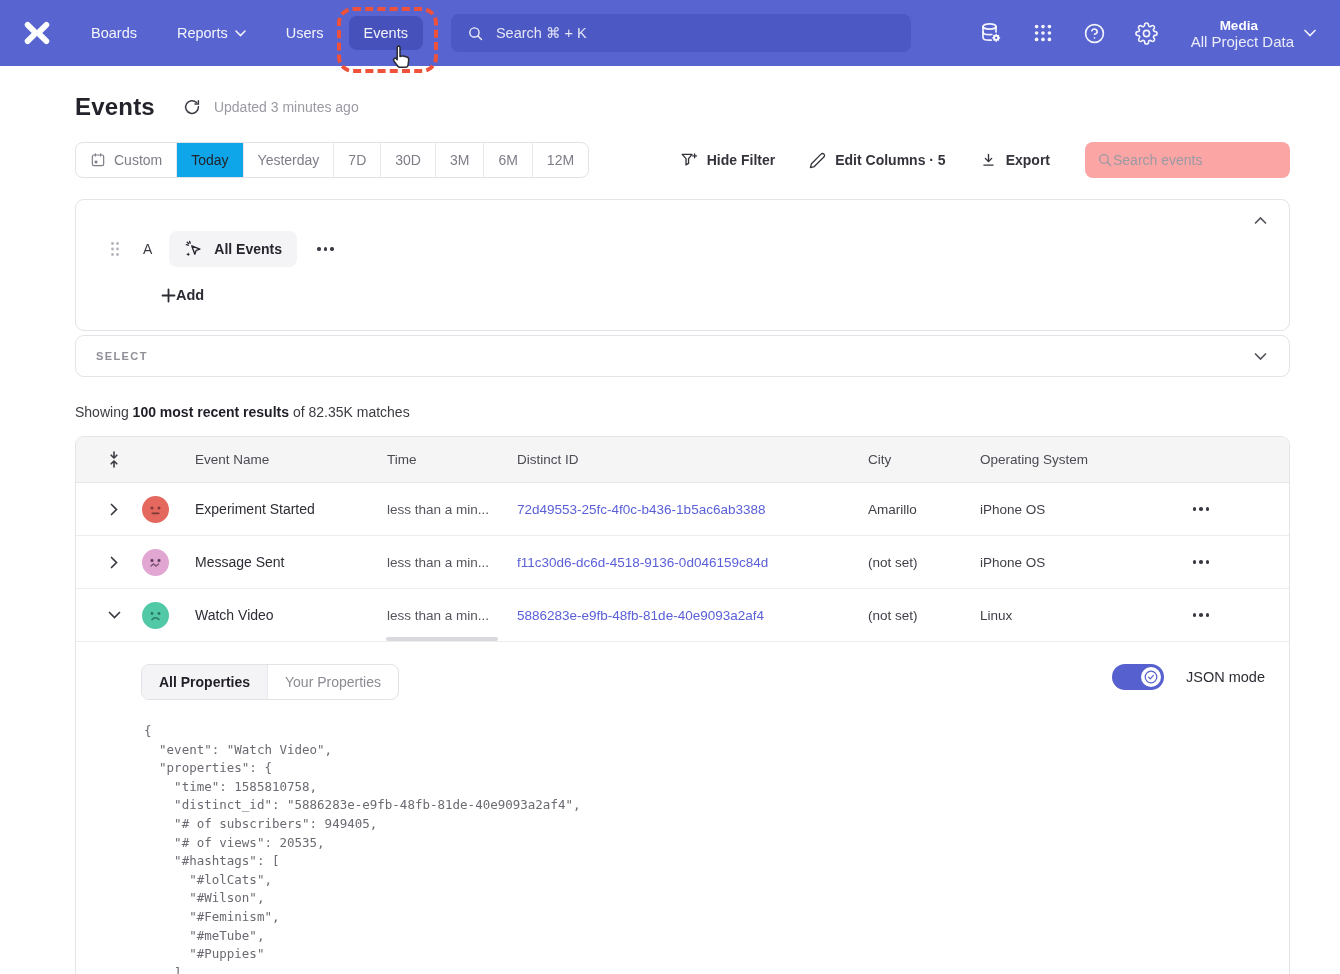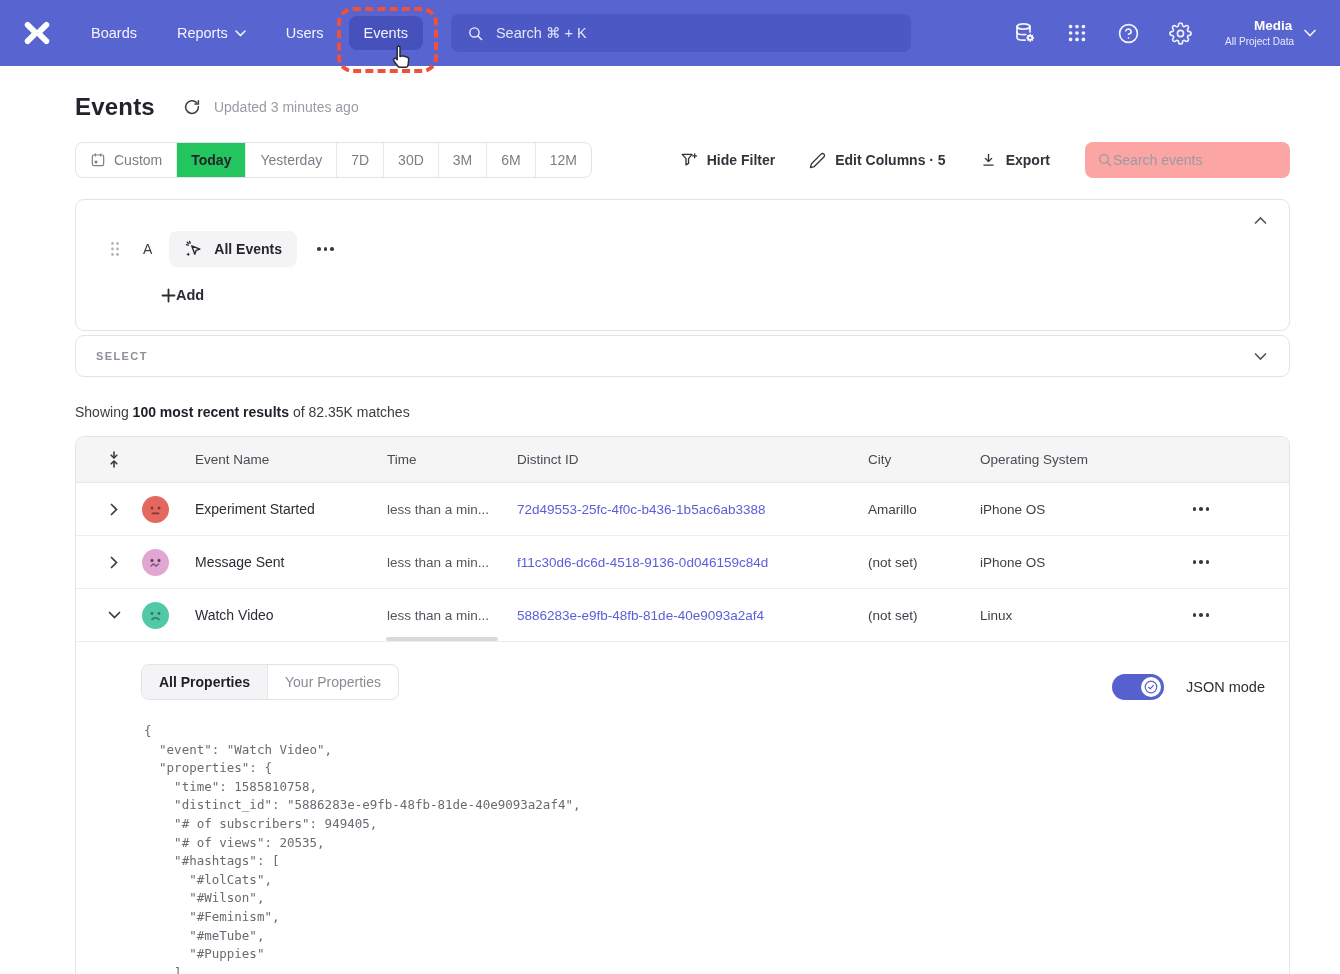--- a/index.html
+++ b/index.html
@@ -15,40 +15,40 @@
   .nav-item { display:flex; align-items:center; gap:7px; padding:9px 15px; border-radius:8px;
     font-size:14.5px; color:rgba(255,255,255,.93); cursor:pointer; white-space:nowrap; }
   .nav-item.active { background:#4751bc; }
   .nav-search { margin-left:28px; width:460px; height:38px; background:#4c58c3; border-radius:8px;
     display:flex; align-items:center; gap:12px; padding:0 16px; color:rgba(255,255,255,.85);
     font-size:14.5px; cursor:text; }
   .nav-right { margin-left:auto; display:flex; align-items:center; gap:29px; }
   .nav-icon { color:rgba(255,255,255,.92); cursor:pointer; }
   .nav-project { display:flex; align-items:center; gap:10px; cursor:pointer; margin-left:4px; }
   .proj-name { font-size:13.5px; font-weight:700; line-height:17px;margin-left:29px; }
-  .proj-scope { font-size:10px; color:rgba(255,255,255,.88); line-height:16px; }
+  .proj-scope { font-size:15px; color:rgba(255,255,255,.88); line-height:16px; }
 
   
   .annotation-box { position:absolute; left:337px; top:7px; width:101px; height:66px;
     border:4px dashed #f0513a; border-radius:16px; z-index:50; pointer-events:none; }
   .annotation-cursor { position:absolute; left:388px; top:44px; z-index:51; pointer-events:none; }
 
   
   .content { padding:0 50px 0 75px; }
   .page-head { display:flex; align-items:center; margin-top:27px; }
   .page-title { font-size:24px; font-weight:700; letter-spacing:.2px; }
   .refresh-btn { margin-left:28px; color:#3c3c45; cursor:pointer; }
   .updated { margin-left:13px; font-size:14px; color:#9a9aa3; }
 
   .controls { display:flex; align-items:center; margin-top:21px; }
   .seg { display:inline-flex; border:1px solid #e2e2e7; border-radius:8px; overflow:hidden; background:#fff; }
   .seg-item { display:flex; align-items:center; gap:8px; padding:8px 14px; font-size:14px; color:#7d7d87;
     border-right:1px solid #e8e8ec; cursor:pointer; white-space:nowrap; height:34px; }
   .seg-item:last-child { border-right:none; }
-  .seg-item.selected { background:#22c55e; color:#23232b; font-weight:700; }
+  .seg-item.selected { background:#0ea5e9; color:#23232b; font-weight:400; }
   .toolbar { margin-left:auto; display:flex; align-items:center; gap:8px;justify-content:flex-end; }
   .tool-btn { display:flex; align-items:center; gap:9px; padding:8px 13px; border-radius:8px;
     font-size:14px; font-weight:600; color:#33333c; cursor:pointer; white-space:nowrap; }
   .search-events { margin-left:14px; width:205px; height:36px; background:#fca5a5; border-radius:8px;
     display:flex; align-items:center; padding:0 12px; }
   .search-events input { border:none; outline:none; background:transparent; font-size:14px; width:150px;
     font-family:"Liberation Sans",sans-serif; color:#3a3a42; }
   .search-events input::placeholder { color:#9a9aa3; }
 
   .card { border:1px solid #e3e3e8; border-radius:9px; position:relative; }
@@ -81,21 +81,21 @@
   .cell { font-size:14px; padding-left:15px; white-space:nowrap; overflow:hidden; text-overflow:ellipsis; }
   .cell.name { color:#2d2d36; }
   .cell.time { font-size:13.5px; color:#55555e; }
   .cell.id a { color:#5a5fd8; text-decoration:none; font-size:13.5px; cursor:pointer; }
   .cell.city,.cell.os { color:#3f3f48; font-size:13.5px; }
   .row-actions { display:flex; justify-content:center; }
   .hscroll-thumb { position:absolute; left:310px; bottom:0; width:112px; height:4px; background:#d9d9dd; border-radius:2px; }
 
   
   .detail { background:#fff; padding:22px 22px 0 65px; }
-  .detail-top { display:flex; align-items:flex-end; }
+  .detail-top { display:flex; align-items:flex-start; }
   .tabs { display:inline-flex; border:1px solid #e2e2e7; border-radius:8px; overflow:hidden; }
   .tab { padding:9px 17px; font-size:14px; color:#8b8b94; border-right:1px solid #e8e8ec; cursor:pointer; white-space:nowrap; }
   .tab:last-child { border-right:none; }
   .tab.active { background:#f4f4f6; color:#1f1f28; font-weight:700; }
   .json-toggle-wrap { margin-left:auto; display:flex; align-items:center; gap:22px; padding-right:2px; }
   .toggle { width:52px; height:26px; border-radius:13px; background:#5661cf; position:relative; cursor:pointer; }
   .toggle .knob { position:absolute; right:3px; top:3px; width:20px; height:20px; border-radius:50%; background:#fff;
     display:flex; align-items:center; justify-content:center; color:#5661cf; }
   .json-label { font-size:14.5px; color:#2d2d36; }
   .json-pre { margin:22px 0 0 3px; font-family:"DejaVu Sans Mono","Liberation Mono",monospace;

